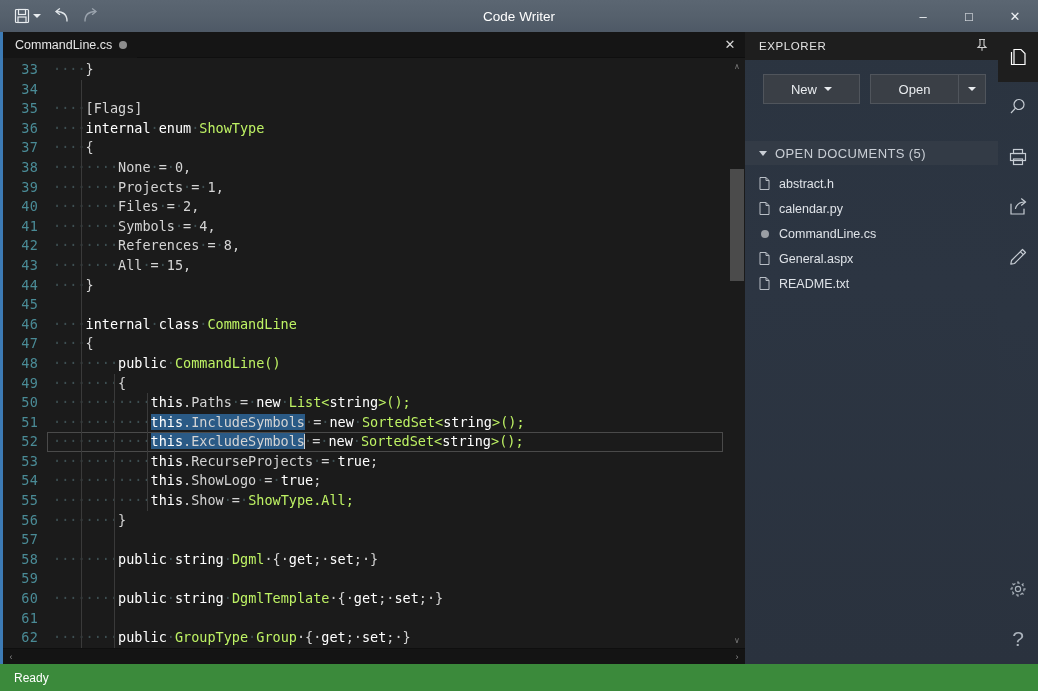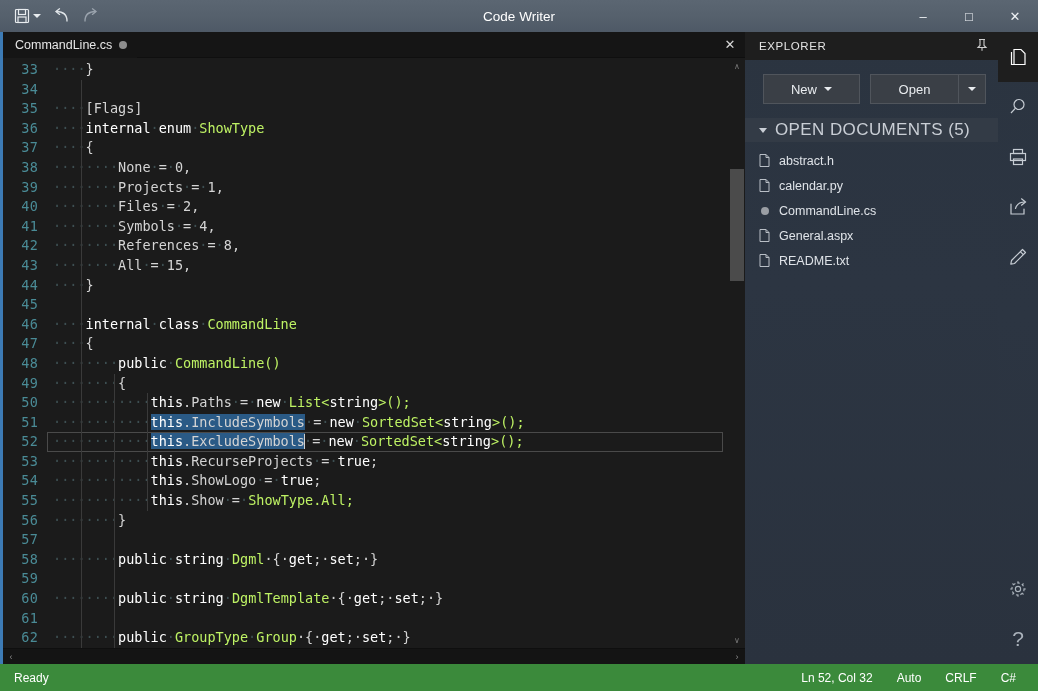--- a/index.html
+++ b/index.html
@@ -170,21 +170,21 @@
   }
   .ebtn.new { width:105px; }
   .ebtn.open { width:88px; border-right:none; }
   .ebtn.opendrop { width:28px; }
   .cd-small {
     width:0;height:0;border-left:4px solid transparent;border-right:4px solid transparent;
     border-top:4px solid #e9ecef;
   }
   .exp-section {
     height:24px; display:flex; align-items:center; gap:8px;
-    padding-left:14px; background:#333b46; color:#c9ced5; font-size:17px; letter-spacing:.4px;
+    padding-left:14px; background:#333b46; color:#c9ced5; font-size:13px; letter-spacing:.4px;margin-top:23px;
   }
   .tri { width:0;height:0;border-left:4px solid transparent;border-right:4px solid transparent;
          border-top:5px solid #c9ced5; }
   .filelist { padding-top:6px; }
   .fitem {
     height:25px; display:flex; align-items:center; gap:9px;
     padding-left:14px; color:#dfe3e8; font-size:12.5px;
   }
   .fico { width:11px; display:flex; align-items:center; justify-content:center; }
   .fdot { width:8px;height:8px;border-radius:50%;background:#9a9ea4;display:block; }
@@ -428,20 +428,14 @@
         </svg>
       </div>
       <div class="rico">
         <span style="font-size:21px;color:#aab2bb;font-family:'Liberation Sans',sans-serif;">?</span>
       </div>
     </div>
   </div>
 
   <div class="statusbar">
     <span class="sb-left">Ready</span>
-    <span class="sb-right">
-      <span>Ln 52, Col 32</span>
-      <span>Auto</span>
-      <span>CRLF</span>
-      <span>C#</span>
-    </span>
   </div>
 </div>
 
 </body></html>

